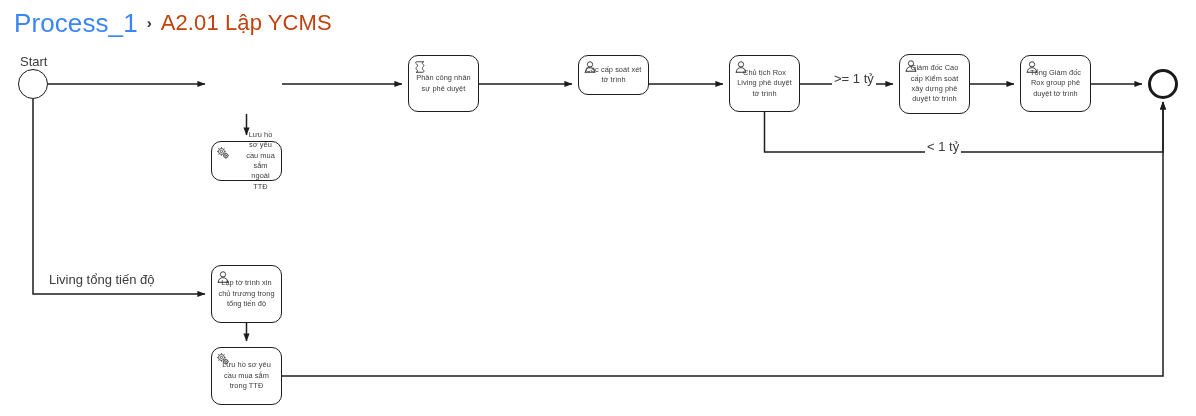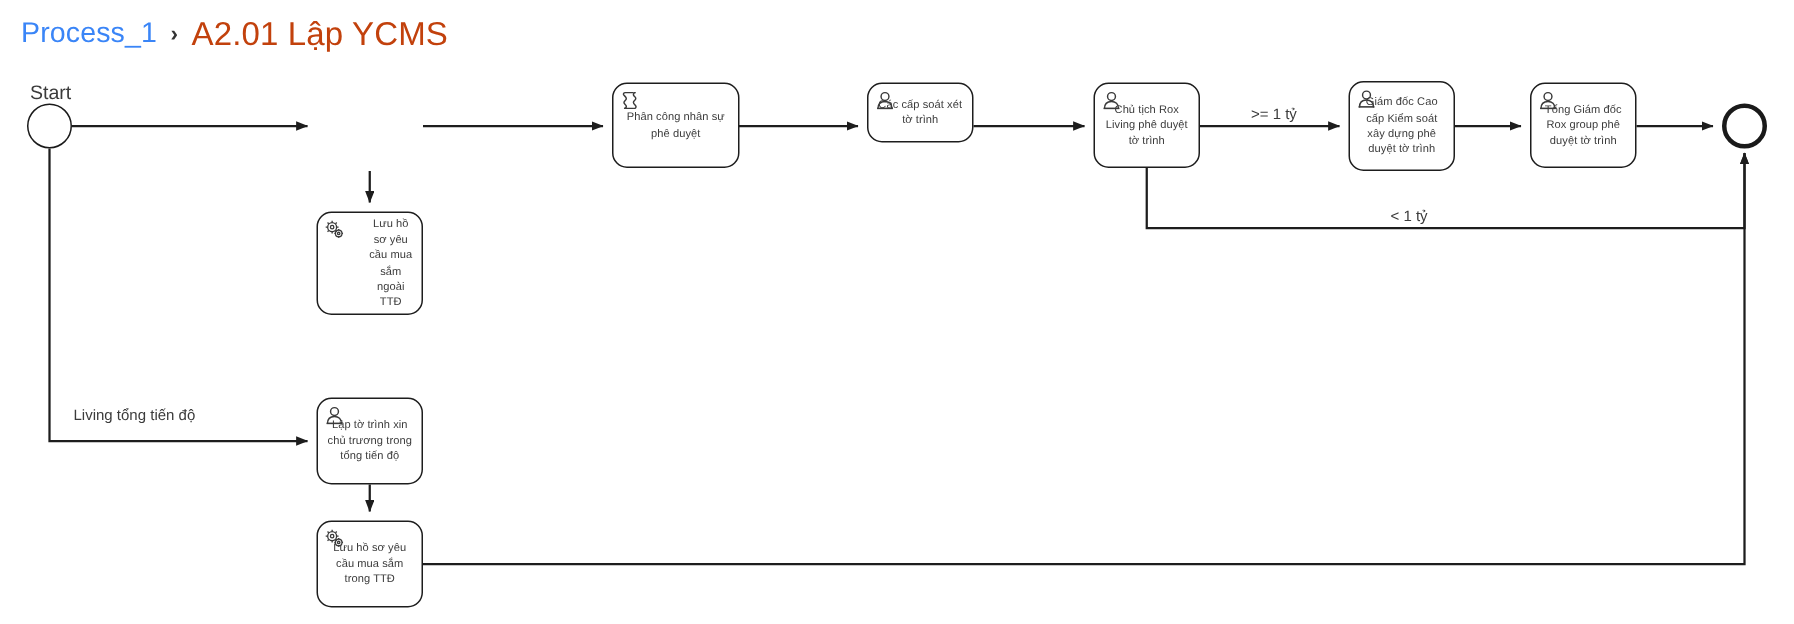--- a/index.html
+++ b/index.html
@@ -23,21 +23,21 @@
     top: 8px;
     height: 30px;
     display: flex;
     align-items: center;
     gap: 9px;
     white-space: nowrap;
     z-index: 20;
   }
   #breadcrumb .crumb-root {
     color: #3a85f7;
-    font-size: 19px;
+    font-size: 26px;
     line-height: 22px;
     letter-spacing: 0.1px;
   }
   #breadcrumb .crumb-sep {
     color: #333333;
     font-size: 15px;
     font-weight: bold;
     line-height: 20px;
     padding-bottom: 1px;
   }
@@ -112,21 +112,21 @@
     top: 4px;
     width: 14px;
     height: 14px;
     line-height: 0;
   }
   .task-icon svg { display: block; }
 
   
   .flow-label {
     position: absolute;
-    font-size: 10px;
+    font-size: 13px;
     color: #3b3b3b;
     white-space: nowrap;
     background: #ffffff;
     padding: 0 2px;
   }
 </style>
 </head>
 <body>
 
 <div id="breadcrumb">
@@ -170,40 +170,40 @@
       <path d="M282,376 L1163,376 L1163,102" marker-end="url(#arw)"></path>
     </g>
   </svg>
 
   <div class="event start" style="left:18px; top:69px; width:30px; height:30px;"></div>
   <div class="event-label" style="left:20px; top:54px;">Start</div>
 
   <div class="event end" style="left:1148px; top:69px; width:30px; height:30px;"></div>
 
 
-  <div class="task" style="left:211px; top:141px; width:71px; height:69px;padding-left:32px;">
+  <div class="task" style="left:211px; top:141px; width:71px; height:40px;padding-left:32px;">
     <span class="task-icon">
       <svg viewBox="0 0 16 16" width="14" height="14">
         <g fill="none" stroke="#3a3a3a" stroke-width="1">
           <circle cx="6.2" cy="6.2" r="3.4"></circle>
           <circle cx="6.2" cy="6.2" r="1.3"></circle>
           <path d="M6.2,1.3 L6.2,2.6 M6.2,9.8 L6.2,11.1 M1.3,6.2 L2.6,6.2
                    M9.8,6.2 L11.1,6.2 M2.7,2.7 L3.6,3.6 M8.8,8.8 L9.7,9.7
                    M9.7,2.7 L8.8,3.6 M3.6,8.8 L2.7,9.7"></path>
           <circle cx="11.2" cy="11.0" r="2.5"></circle>
           <circle cx="11.2" cy="11.0" r="0.9"></circle>
           <path d="M11.2,7.7 L11.2,8.5 M11.2,13.5 L11.2,14.3
                    M7.9,11 L8.7,11 M13.7,11 L14.5,11"></path>
         </g>
       </svg>
     </span>
     <span class="task-label">Lưu hồ sơ yêu cầu mua sắm ngoài TTĐ</span>
   </div>
 
-  <div class="task" style="left:408px; top:55px; width:85px; height:57px;">
+  <div class="task" style="left:408px; top:55px; width:71px; height:57px;">
     <span class="task-icon">
       <svg viewBox="0 0 16 16" width="14" height="14">
         <g fill="none" stroke="#3a3a3a" stroke-width="1.1">
           <path d="M10.5,2 C10.5,2 4.5,2 4.5,2 C3,2 2.6,3.2 3.4,4 C4.2,4.8
                    5.2,5.4 5.2,6.6 C5.2,7.8 3.4,8.2 3.4,9.6 C3.4,10.8 5.2,11.2
                    5.2,12.4 C5.2,13.4 4.4,14 3.4,14 L11,14"></path>
           <path d="M11,14 C12.4,14 13,12.9 12.3,12 C11.6,11.1 10.6,10.6 10.6,9.4
                    C10.6,8.2 12.4,7.8 12.4,6.4 C12.4,5.2 10.6,4.8 10.6,3.6
                    C10.6,2.6 11.4,2 12.4,2 L10.5,2"></path>
         </g>

